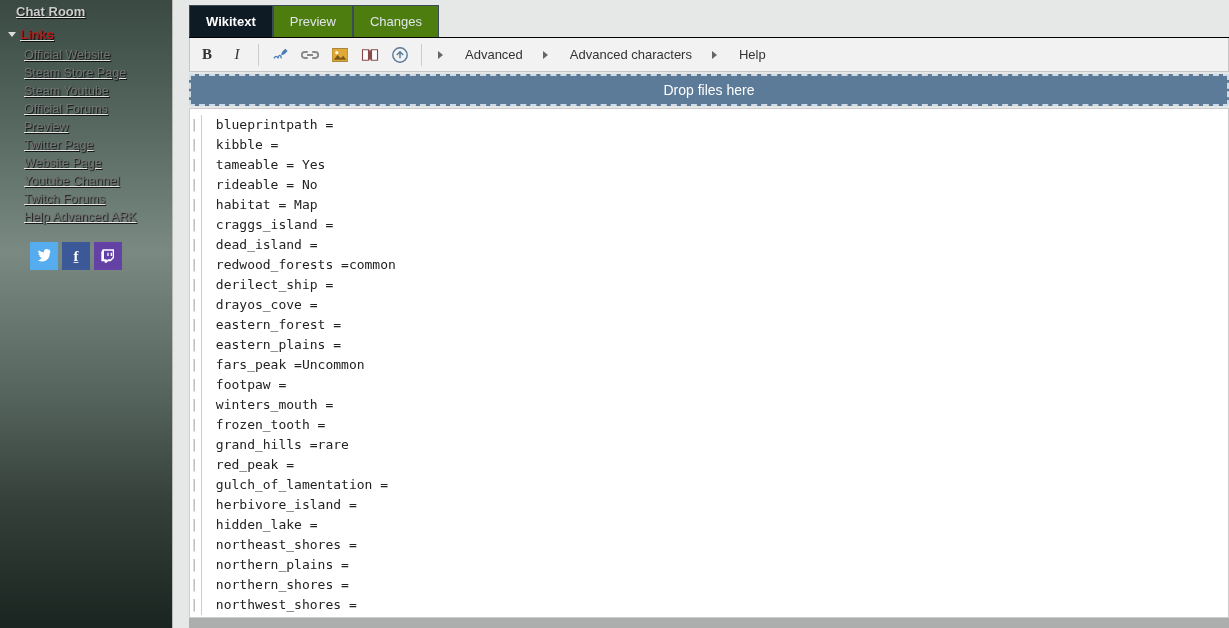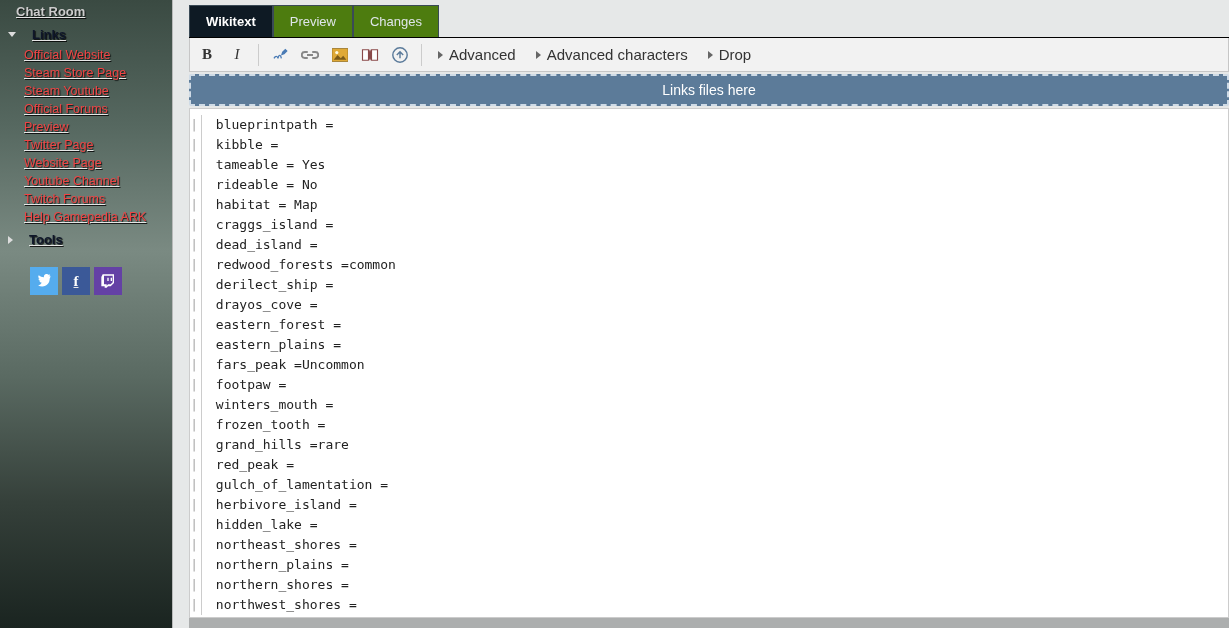--- a/index.html
+++ b/index.html
@@ -23,43 +23,43 @@
 .sidebar-item-top {
   padding: 2px 0 2px 10px;
   color: #ccc;
   font-weight: 700;
   font-size: 13px;
   text-shadow: 1px 1px 1px rgba(0,0,0,.8);
 }
 .sidebar-section-header {
   display: flex;
   align-items: center;
-  gap: 16px;
-  font-weight: 700;
-  color: #0f172a;
+  gap: 4px;
+  font-weight: 700;
+  color: #b91c1c;
   padding: 6px 0 4px 2px;
   font-size: 13px;
   text-shadow: 1px 1px 1px rgba(0,0,0,.8);
   cursor: pointer;
 }
 .sidebar-section-header .caret {
   width: 0; height: 0;
   border-left: 4px solid transparent;
   border-right: 4px solid transparent;
   border-top: 5px solid #ddd;
 }
 .sidebar-section-header .caret.right {
   border-top: 4px solid transparent;
   border-bottom: 4px solid transparent;
   border-left: 5px solid #ddd;
   border-right: none;
 }
 .sidebar-links a {
   display: block;
-  color: #ef4444;
+  color: #737373;
   text-decoration: none;
   font-size: 12.5px;
   padding: 2px 0 2px 18px;
   text-shadow: 1px 1px 1px rgba(0,0,0,.8);
 }
 .social-row {
   display: flex;
   gap: 4px;
   margin: 16px 0 0 24px;
 }
@@ -119,22 +119,22 @@
   width: 22px; height: 22px;
   display: flex; align-items: center; justify-content: center;
   font-size: 15px;
   cursor: pointer;
   color: #333;
 }
 .tb-btn.bold { font-weight: 900; font-family: Georgia, serif; }
 .tb-btn.italic { font-style: italic; font-family: Georgia, serif; }
 .tb-sep { width: 1px; height: 22px; background: #ccc; margin: 0 2px; }
 .tb-expander {
-  display: flex; align-items: center; gap: 6px;
-  color: #333; font-size: 15px;
+  display: flex; align-items: center; gap: 22px;
+  color: #333; font-size: 13px;
   cursor: pointer;
   padding: 0 6px;
   text-align: center;
 }
 .tb-caret {
   width: 0; height: 0;
   border-top: 4px solid transparent;
   border-bottom: 4px solid transparent;
   border-left: 5px solid #666;
 }
@@ -187,28 +187,24 @@
   <div class="sidebar-links">
     <a>Official Website</a>
     <a>Steam Store Page</a>
     <a>Steam Youtube</a>
     <a>Official Forums</a>
     <a>Preview</a>
     <a>Twitter Page</a>
     <a>Website Page</a>
     <a>Youtube Channel</a>
     <a>Twitch Forums</a>
-    <a>Help Gamepedia ARK</a>
-  </div>
-
-
-  <div class="sidebar-section-header">
-    <span class="caret right"></span>
-    <span>Tools</span>
-  </div>
+    <a>Help Advanced ARK</a>
+  </div>
+
+
 
   <div class="social-row">
     <div class="social-btn social-twitter">
       <svg width="16" height="14" viewBox="0 0 24 24" fill="#fff">
           <path d="M23 3a10.9 10.9 0 01-3.14 1.53A4.48 4.48 0 0022.4.36a9 9 0 01-2.85 1.09 4.48 4.48 0 00-7.63 4.08A12.7 12.7 0 013 2.1a4.48 4.48 0 001.39 6 4.4 4.4 0 01-2-.56v.06a4.48 4.48 0 003.6 4.4 4.5 4.5 0 01-2 .08 4.48 4.48 0 004.18 3.11A9 9 0 012 19.54 12.7 12.7 0 008.88 21.5c8.27 0 12.8-6.85 12.8-12.8l-.01-.58A9.1 9.1 0 0023 3z"></path>
         </svg>
     </div>
     <div class="social-btn social-facebook">f</div>
     <div class="social-btn social-twitch">
       <svg width="16" height="16" viewBox="0 0 24 24" fill="#fff">
@@ -262,21 +258,21 @@
     <div class="tb-expander">
       <span class="tb-caret"></span>
       <span>Advanced</span>
     </div>
     <div class="tb-expander">
       <span class="tb-caret"></span>
       <span>Advanced characters</span>
     </div>
     <div class="tb-expander">
       <span class="tb-caret"></span>
-      <span>Drop</span>
-    </div>
-  </div>
-
-  <div class="dropzone">Links files here</div>
+      <span>Help</span>
+    </div>
+  </div>
+
+  <div class="dropzone">Drop files here</div>
 
   <div class="editor" id="editor"><div class="line"><span class="gutter">|</span><span> blueprintpath =</span></div><div class="line"><span class="gutter">|</span><span> kibble =</span></div><div class="line"><span class="gutter">|</span><span> tameable = Yes</span></div><div class="line"><span class="gutter">|</span><span> rideable = No</span></div><div class="line"><span class="gutter">|</span><span> habitat = Map</span></div><div class="line"><span class="gutter">|</span><span> craggs_island =</span></div><div class="line"><span class="gutter">|</span><span> dead_island =</span></div><div class="line"><span class="gutter">|</span><span> redwood_forests =common</span></div><div class="line"><span class="gutter">|</span><span> derilect_ship =</span></div><div class="line"><span class="gutter">|</span><span> drayos_cove =</span></div><div class="line"><span class="gutter">|</span><span> eastern_forest =</span></div><div class="line"><span class="gutter">|</span><span> eastern_plains =</span></div><div class="line"><span class="gutter">|</span><span> fars_peak =Uncommon</span></div><div class="line"><span class="gutter">|</span><span> footpaw =</span></div><div class="line"><span class="gutter">|</span><span> winters_mouth =</span></div><div class="line"><span class="gutter">|</span><span> frozen_tooth =</span></div><div class="line"><span class="gutter">|</span><span> grand_hills =rare</span></div><div class="line"><span class="gutter">|</span><span> red_peak =</span></div><div class="line"><span class="gutter">|</span><span> gulch_of_lamentation =</span></div><div class="line"><span class="gutter">|</span><span> herbivore_island =</span></div><div class="line"><span class="gutter">|</span><span> hidden_lake =</span></div><div class="line"><span class="gutter">|</span><span> northeast_shores =</span></div><div class="line"><span class="gutter">|</span><span> northern_plains =</span></div><div class="line"><span class="gutter">|</span><span> northern_shores =</span></div><div class="line"><span class="gutter">|</span><span> northwest_shores =</span></div></div>
   <div class="bot-shadow"></div>
 </div>
 
 </body></html>

